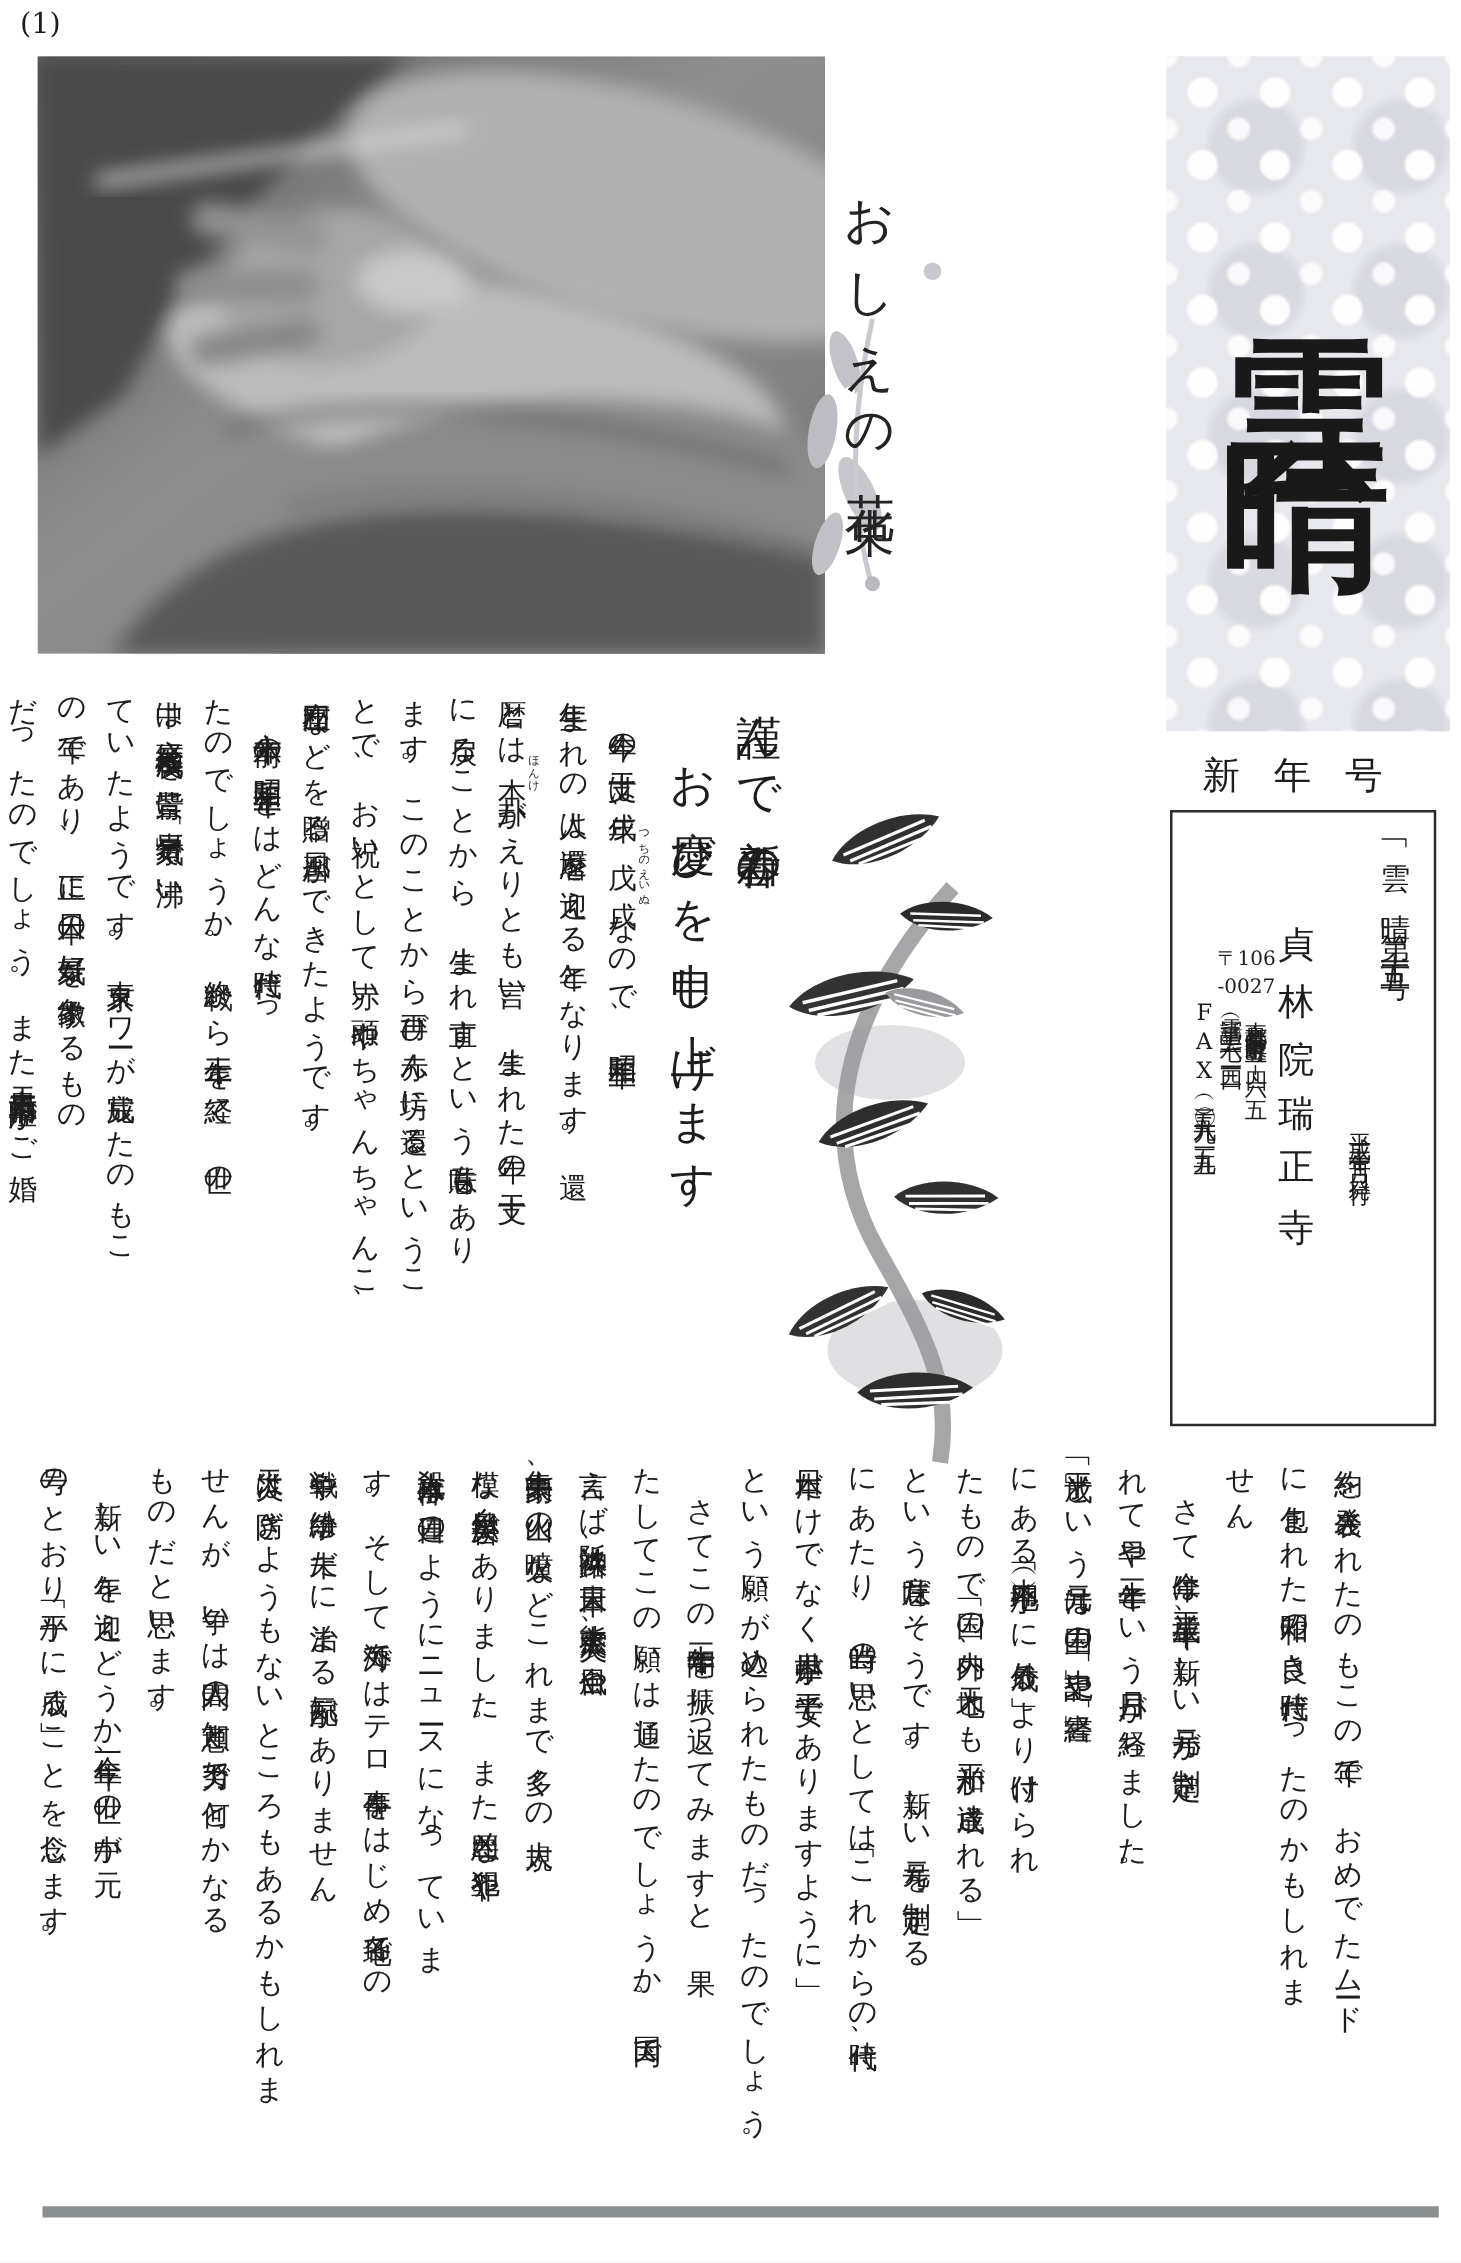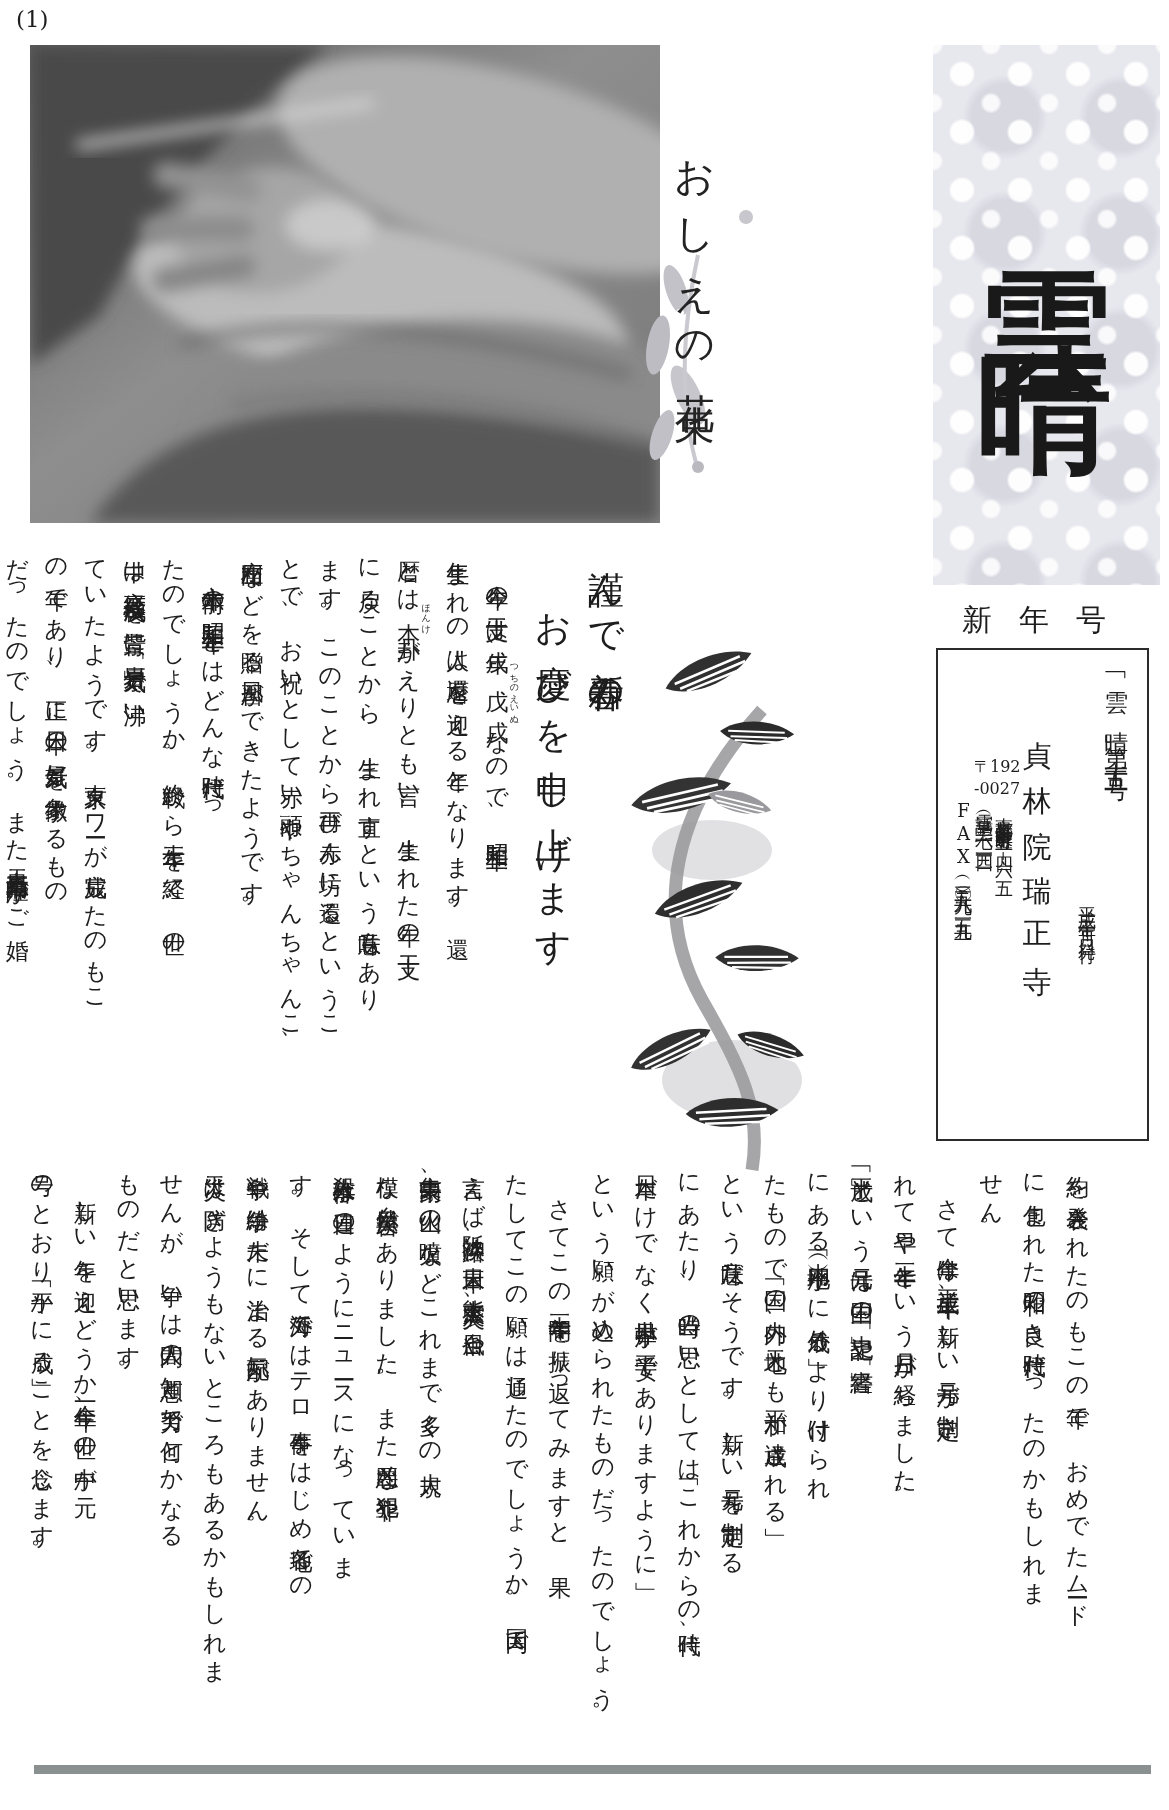--- a/index.html
+++ b/index.html
@@ -108,21 +108,21 @@
   <div class="abs banner">
     <div class="abs vtext brand">雲晴</div>
   </div>
   <div class="abs issue">新年号</div>
 
   <div class="abs pubbox">
     <div class="abs vtext pub-title">「雲　晴」第二十五号</div>
     <div class="abs vtext pub-date">平成三十年一月一日発行</div>
     <div class="abs vtext pub-temple">貞林院瑞正寺</div>
     <div class="abs pub-postal">
-      <div>〒192</div>
+      <div>〒106</div>
       <div>-0027</div>
     </div>
     <div class="abs vtext pub-addr">東京都葛飾区東金町五－四六－五</div>
     <div class="abs vtext pub-tel">電話（〇三）三六二七－三四一一</div>
     <div class="abs vtext pub-fax">FAX（〇三）五六九九－五九一五</div>
   </div>
 
   <div class="abs top-article">
     <div class="vtext hl1">謹んで新春の</div>
     <div class="vtext hl2">お慶びを申し上げます</div>

